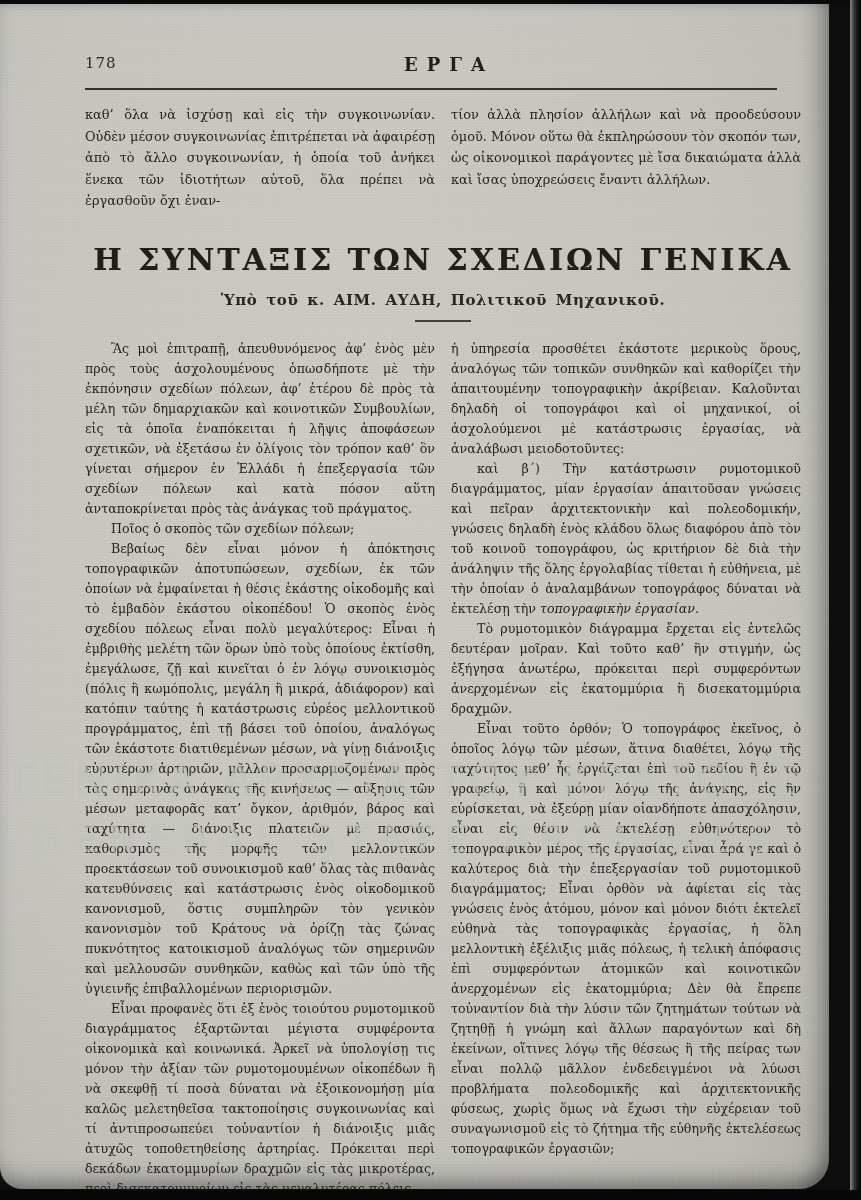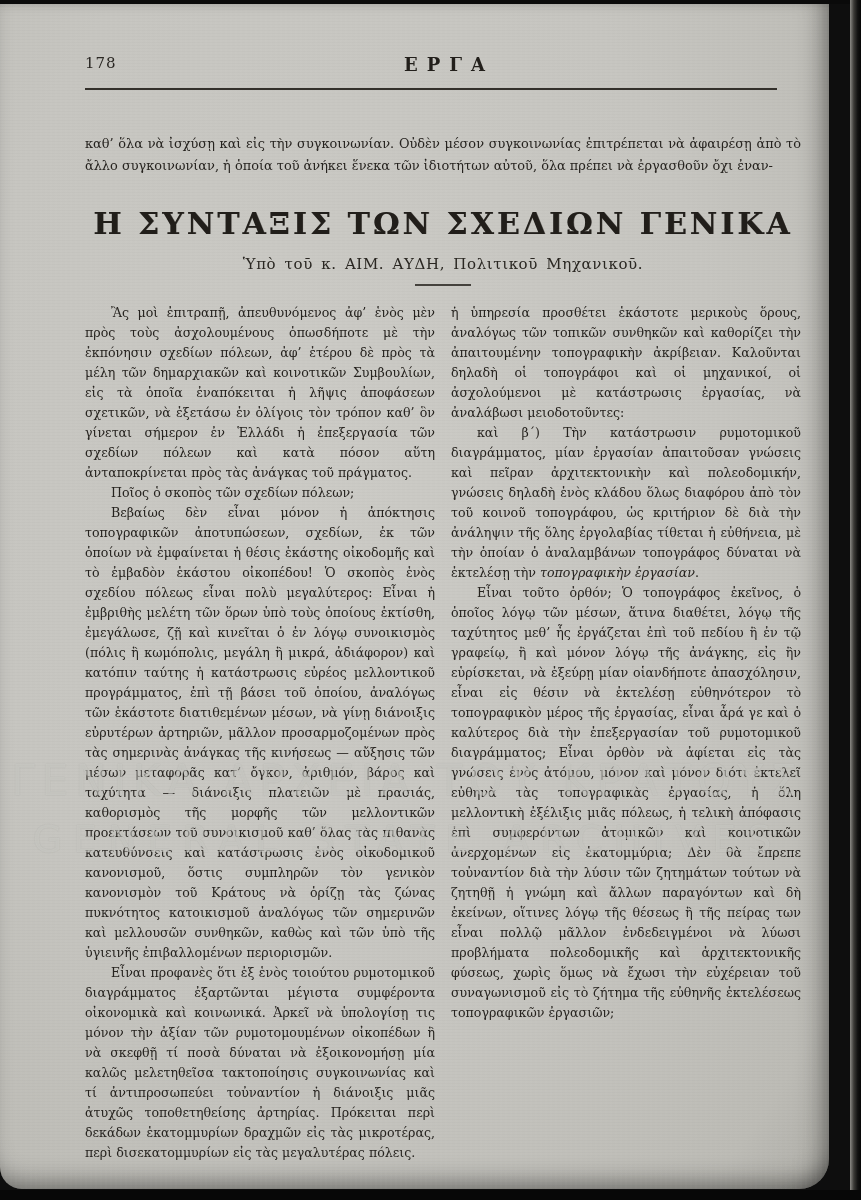--- a/index.html
+++ b/index.html
@@ -24,24 +24,24 @@
   .grain{position:absolute;inset:0;pointer-events:none;
     background-image:repeating-linear-gradient(0deg,rgba(0,0,0,0.015) 0 1px,transparent 1px 3px),
                      repeating-linear-gradient(90deg,rgba(255,255,255,0.02) 0 2px,transparent 2px 5px);}
   .content{position:relative;z-index:2;padding:50px 50px 0 85px;width:716px;color:#26231f;}
   .header-row{display:flex;align-items:baseline;position:relative;height:26px;}
   .page-number{font-size:15px;letter-spacing:1px;color:#2a2723;}
   .journal-title{position:absolute;left:12px;right:0;text-align:center;font-size:18px;font-weight:700;letter-spacing:9px;color:#221f1b;}
   .header-rule{border:0;border-top:2px solid #33302b;margin:8px 0 0 0;width:692px;}
   .intro-cols{display:flex;gap:16px;margin-top:14px;}
   .col{flex:1;min-width:0;text-align:justify;}
-  .intro-cols .col{font-size:12.9px;line-height:21.5px;margin-top:29px;}
+  .intro-cols .col{font-size:12.9px;line-height:21.5px;}
   .article-title{margin-top:30px;text-align:center;font-size:30px;font-weight:700;letter-spacing:3px;color:#211e1a;
     text-shadow:0.4px 0.4px 0 rgba(33,30,26,0.5);}
-  .article-byline{margin-top:14px;text-align:center;font-size:15px;font-weight:400;letter-spacing:0.6px;word-spacing:3px;color:#2a2722;}
+  .article-byline{margin-top:14px;text-align:center;font-size:15px;font-weight:700;letter-spacing:0.6px;word-spacing:3px;color:#2a2722;}
   .byline-rule{border:0;border-top:2px solid #45423d;width:56px;margin:11px auto 0 auto;}
   .body-cols{display:flex;gap:16px;margin-top:17px;}
   .body-cols .col{font-size:12.6px;line-height:20px;}
   p{margin:0;}
   p.indent{text-indent:26px;}
   .ital{font-style:italic;}
   .watermark{position:absolute;left:0;right:14px;top:752px;z-index:3;text-align:center;pointer-events:none;
     color:rgba(236,235,230,0.42);text-shadow:0 0 1px rgba(110,108,102,0.35);
     font-family:"DejaVu Sans","Liberation Sans",sans-serif;font-weight:400;}
   .watermark .wm1{font-size:42px;letter-spacing:7px;}
@@ -60,37 +60,41 @@
     <div class="header-row">
       <span class="page-number">178</span>
       <span class="journal-title">ΕΡΓΑ</span>
     </div>
     <hr class="header-rule">
 
     <div class="intro-cols">
       <div class="col">
         <p>καθ’ ὅλα νὰ ἰσχύσῃ καὶ εἰς τὴν συγκοινωνίαν. Οὐδὲν μέσον συγκοινωνίας ἐπιτρέπεται νὰ ἀφαιρέσῃ ἀπὸ τὸ ἄλλο συγκοινωνίαν, ἡ ὁποία τοῦ ἀνήκει ἕνεκα τῶν ἰδιοτήτων αὐτοῦ, ὅλα πρέπει νὰ ἐργασθοῦν ὄχι ἐναν-</p>
       </div>
+      <div class="col">
+        <p>τίον ἀλλὰ πλησίον ἀλλήλων καὶ νὰ προοδεύσουν ὁμοῦ. Μόνον οὕτω θὰ ἐκπληρώσουν τὸν σκοπόν των, ὡς οἰκονομικοὶ παράγοντες μὲ ἴσα δικαιώματα ἀλλὰ καὶ ἴσας ὑποχρεώσεις ἔναντι ἀλλήλων.</p>
+      </div>
     </div>
 
     <div class="article-title">Η ΣΥΝΤΑΞΙΣ ΤΩΝ ΣΧΕΔΙΩΝ ΓΕΝΙΚΑ</div>
     <div class="article-byline">Ὑπὸ τοῦ κ. ΑΙΜ. ΑΥΔΗ, Πολιτικοῦ Μηχανικοῦ.</div>
     <hr class="byline-rule">
 
     <div class="body-cols">
       <div class="col">
         <p class="indent">Ἂς μοὶ ἐπιτραπῇ, ἀπευθυνόμενος ἀφ’ ἑνὸς μὲν πρὸς τοὺς ἀσχολουμένους ὁπωσδήποτε μὲ τὴν ἐκπόνησιν σχεδίων πόλεων, ἀφ’ ἑτέρου δὲ πρὸς τὰ μέλη τῶν δημαρχιακῶν καὶ κοινοτικῶν Συμβουλίων, εἰς τὰ ὁποῖα ἐναπόκειται ἡ λῆψις ἀποφάσεων σχετικῶν, νὰ ἐξετάσω ἐν ὀλίγοις τὸν τρόπον καθ’ ὃν γίνεται σήμερον ἐν Ἑλλάδι ἡ ἐπεξεργασία τῶν σχεδίων πόλεων καὶ κατὰ πόσον αὕτη ἀνταποκρίνεται πρὸς τὰς ἀνάγκας τοῦ πράγματος.</p>
         <p class="indent">Ποῖος ὁ σκοπὸς τῶν σχεδίων πόλεων;</p>
         <p class="indent">Βεβαίως δὲν εἶναι μόνον ἡ ἀπόκτησις τοπογραφικῶν ἀποτυπώσεων, σχεδίων, ἐκ τῶν ὁποίων νὰ ἐμφαίνεται ἡ θέσις ἑκάστης οἰκοδομῆς καὶ τὸ ἐμβαδὸν ἑκάστου οἰκοπέδου! Ὁ σκοπὸς ἑνὸς σχεδίου πόλεως εἶναι πολὺ μεγαλύτερος: Εἶναι ἡ ἐμβριθὴς μελέτη τῶν ὅρων ὑπὸ τοὺς ὁποίους ἐκτίσθη, ἐμεγάλωσε, ζῇ καὶ κινεῖται ὁ ἐν λόγῳ συνοικισμὸς (πόλις ἢ κωμόπολις, μεγάλη ἢ μικρά, ἀδιάφορον) καὶ κατόπιν ταύτης ἡ κατάστρωσις εὐρέος μελλοντικοῦ προγράμματος, ἐπὶ τῇ βάσει τοῦ ὁποίου, ἀναλόγως τῶν ἑκάστοτε διατιθεμένων μέσων, νὰ γίνῃ διάνοιξις εὐρυτέρων ἀρτηριῶν, μᾶλλον προσαρμοζομένων πρὸς τὰς σημερινὰς ἀνάγκας τῆς κινήσεως — αὔξησις τῶν μέσων μεταφορᾶς κατ’ ὄγκον, ἀριθμόν, βάρος καὶ ταχύτητα — διάνοιξις πλατειῶν μὲ πρασιάς, καθορισμὸς τῆς μορφῆς τῶν μελλοντικῶν προεκτάσεων τοῦ συνοικισμοῦ καθ’ ὅλας τὰς πιθανὰς κατευθύνσεις καὶ κατάστρωσις ἑνὸς οἰκοδομικοῦ κανονισμοῦ, ὅστις συμπληρῶν τὸν γενικὸν κανονισμὸν τοῦ Κράτους νὰ ὁρίζῃ τὰς ζώνας πυκνότητος κατοικισμοῦ ἀναλόγως τῶν σημερινῶν καὶ μελλουσῶν συνθηκῶν, καθὼς καὶ τῶν ὑπὸ τῆς ὑγιεινῆς ἐπιβαλλομένων περιορισμῶν.</p>
         <p class="indent">Εἶναι προφανὲς ὅτι ἐξ ἑνὸς τοιούτου ρυμοτομικοῦ διαγράμματος ἐξαρτῶνται μέγιστα συμφέροντα οἰκονομικὰ καὶ κοινωνικά. Ἀρκεῖ νὰ ὑπολογίσῃ τις μόνον τὴν ἀξίαν τῶν ρυμοτομουμένων οἰκοπέδων ἢ νὰ σκεφθῇ τί ποσὰ δύναται νὰ ἐξοικονομήσῃ μία καλῶς μελετηθεῖσα τακτοποίησις συγκοινωνίας καὶ τί ἀντιπροσωπεύει τοὐναντίον ἡ διάνοιξις μιᾶς ἀτυχῶς τοποθετηθείσης ἀρτηρίας. Πρόκειται περὶ δεκάδων ἑκατομμυρίων δραχμῶν εἰς τὰς μικροτέρας, περὶ δισεκατομμυρίων εἰς τὰς μεγαλυτέρας πόλεις.</p>
 
       </div>
       <div class="col">
         <p>ἡ ὑπηρεσία προσθέτει ἑκάστοτε μερικοὺς ὅρους, ἀναλόγως τῶν τοπικῶν συνθηκῶν καὶ καθορίζει τὴν ἀπαιτουμένην τοπογραφικὴν ἀκρίβειαν. Καλοῦνται δηλαδὴ οἱ τοπογράφοι καὶ οἱ μηχανικοί, οἱ ἀσχολούμενοι μὲ κατάστρωσις ἐργασίας, νὰ ἀναλάβωσι μειοδοτοῦντες:</p>
         <p class="indent"><span>καὶ β΄) Τὴν κατάστρωσιν ρυμοτομικοῦ διαγράμματος, μίαν ἐργασίαν ἀπαιτοῦσαν γνώσεις καὶ πεῖραν ἀρχιτεκτονικὴν καὶ πολεοδομικήν, γνώσεις δηλαδὴ ἑνὸς κλάδου ὅλως διαφόρου ἀπὸ τὸν τοῦ κοινοῦ τοπογράφου, ὡς κριτήριον δὲ διὰ τὴν ἀνάληψιν τῆς ὅλης ἐργολαβίας τίθεται ἡ εὐθήνεια, μὲ τὴν ὁποίαν ὁ ἀναλαμβάνων τοπογράφος δύναται νὰ ἐκτελέσῃ τὴν </span><span class="ital">τοπογραφικὴν ἐργασίαν</span><span>.</span></p>
+        <p class="indent">Τὸ ρυμοτομικὸν διάγραμμα ἔρχεται εἰς ἐντελῶς δευτέραν μοῖραν. Καὶ τοῦτο καθ’ ἣν στιγμήν, ὡς ἐξήγησα ἀνωτέρω, πρόκειται περὶ συμφερόντων ἀνερχομένων εἰς ἑκατομμύρια ἢ δισεκατομμύρια δραχμῶν.</p>
         <p class="indent">Εἶναι τοῦτο ὀρθόν; Ὁ τοπογράφος ἐκεῖνος, ὁ ὁποῖος λόγῳ τῶν μέσων, ἅτινα διαθέτει, λόγῳ τῆς ταχύτητος μεθ’ ἧς ἐργάζεται ἐπὶ τοῦ πεδίου ἢ ἐν τῷ γραφείῳ, ἢ καὶ μόνον λόγῳ τῆς ἀνάγκης, εἰς ἣν εὑρίσκεται, νὰ ἐξεύρῃ μίαν οἱανδήποτε ἀπασχόλησιν, εἶναι εἰς θέσιν νὰ ἐκτελέσῃ εὐθηνότερον τὸ τοπογραφικὸν μέρος τῆς ἐργασίας, εἶναι ἆρά γε καὶ ὁ καλύτερος διὰ τὴν ἐπεξεργασίαν τοῦ ρυμοτομικοῦ διαγράμματος; Εἶναι ὀρθὸν νὰ ἀφίεται εἰς τὰς γνώσεις ἑνὸς ἀτόμου, μόνον καὶ μόνον διότι ἐκτελεῖ εὐθηνὰ τὰς τοπογραφικὰς ἐργασίας, ἡ ὅλη μελλοντικὴ ἐξέλιξις μιᾶς πόλεως, ἡ τελικὴ ἀπόφασις ἐπὶ συμφερόντων ἀτομικῶν καὶ κοινοτικῶν ἀνερχομένων εἰς ἑκατομμύρια; Δὲν θὰ ἔπρεπε τοὐναντίον διὰ τὴν λύσιν τῶν ζητημάτων τούτων νὰ ζητηθῇ ἡ γνώμη καὶ ἄλλων παραγόντων καὶ δὴ ἐκείνων, οἵτινες λόγῳ τῆς θέσεως ἢ τῆς πείρας των εἶναι πολλῷ μᾶλλον ἐνδεδειγμένοι νὰ λύωσι προβλήματα πολεοδομικῆς καὶ ἀρχιτεκτονικῆς φύσεως, χωρὶς ὅμως νὰ ἔχωσι τὴν εὐχέρειαν τοῦ συναγωνισμοῦ εἰς τὸ ζήτημα τῆς εὐθηνῆς ἐκτελέσεως τοπογραφικῶν ἐργασιῶν;</p>
 
       </div>
     </div>
 
   </div>
 
   <div class="watermark">
     <div class="wm1">ΓΕΝΙΚΑ ΑΡΧΕΙΑ ΤΟΥ ΚΡΑΤΟΥΣ</div>
     <div class="wm2">GENERAL STATE ARCHIVES</div>

